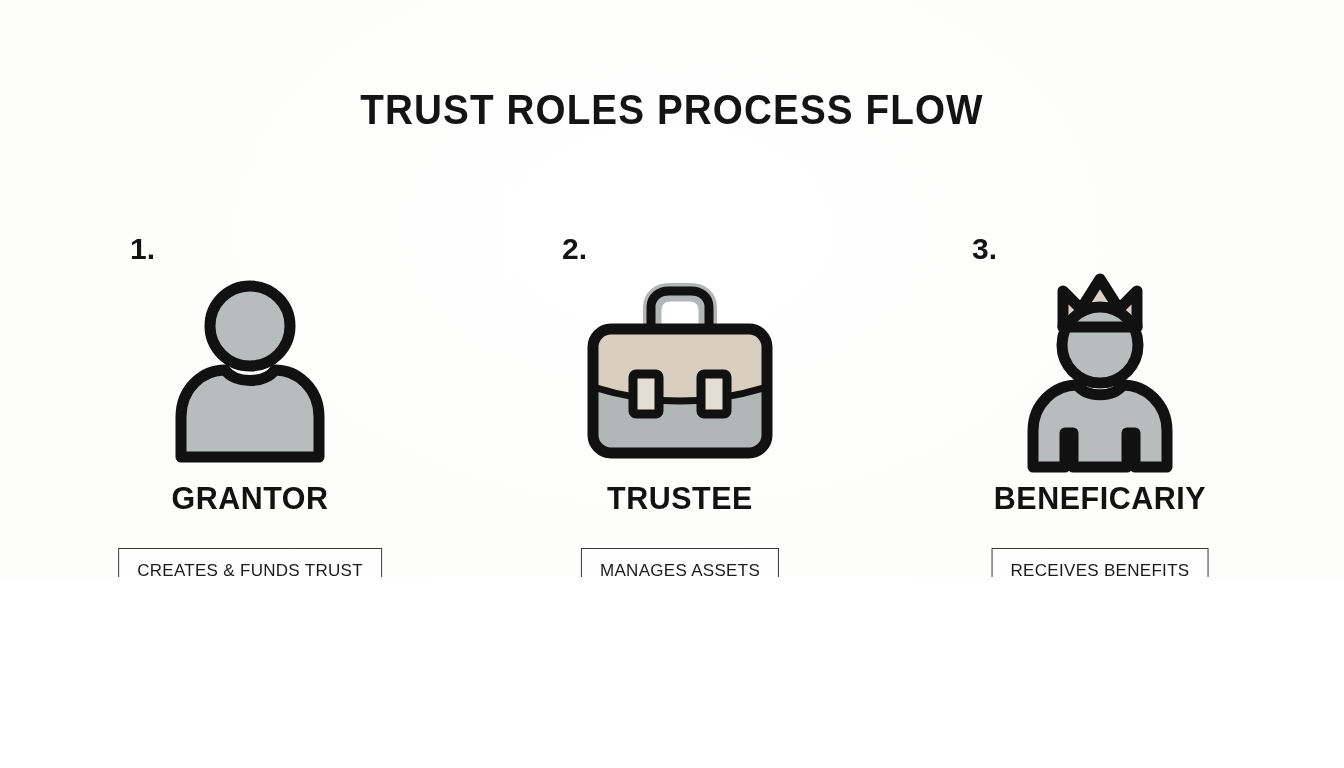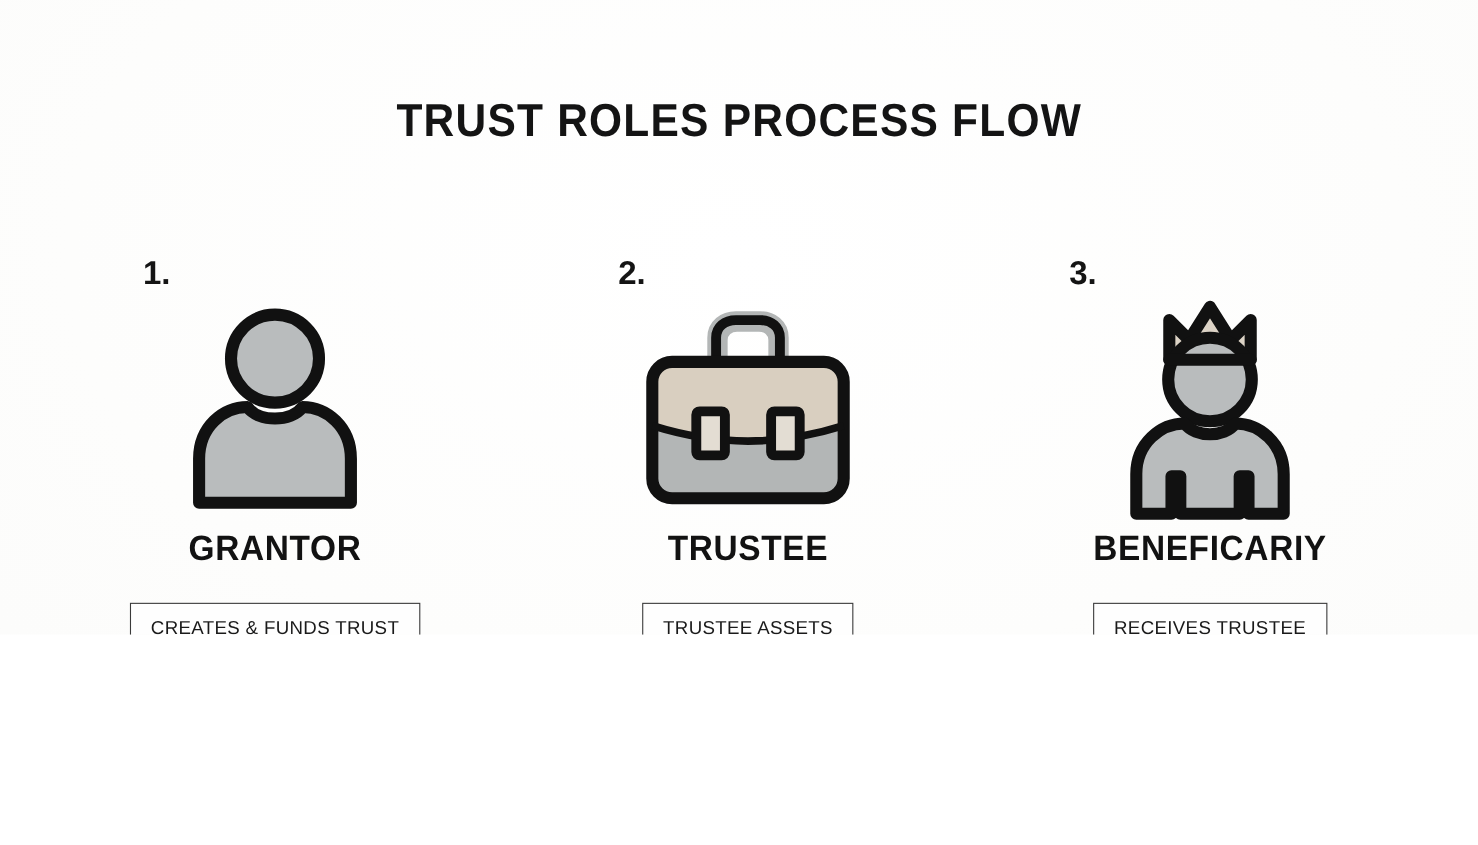--- a/index.html
+++ b/index.html
@@ -178,21 +178,21 @@
 
           <path d="M 18 110 C 50 120 80 124 105 124 C 130 124 160 120 192 110" fill="none" stroke="#111111" stroke-width="7"></path>
 
           <rect x="58" y="97" width="26" height="40" rx="3" ry="3" fill="#e3ddd3" stroke="#111111" stroke-width="9"></rect>
 
           <rect x="126" y="97" width="26" height="40" rx="3" ry="3" fill="#e3ddd3" stroke="#111111" stroke-width="9"></rect>
         </svg>
       </div>
 
       <div class="step-label">TRUSTEE</div>
-      <div class="desc-box">TRUSTEE ASSETS</div>
+      <div class="desc-box">MANAGES ASSETS</div>
     </div>
 
     <svg class="arrow arrow-2" viewBox="0 0 130 40">
       <rect x="0" y="15" width="94" height="10" fill="#000000"></rect>
       <polygon points="86,2 130,20 86,38" fill="#000000"></polygon>
     </svg>
 
     <div class="step step-3">
       <div class="step-num">3.</div>
 
@@ -216,17 +216,17 @@
                    L 122 166
                    L 122 200
                    L 68 200
                    L 68 166
                    L 60 166
                    L 60 200 Z" fill="#b9bcbd" stroke="#111111" stroke-width="11" stroke-linejoin="round"></path>
         </svg>
       </div>
 
       <div class="step-label">BENEFICARIY</div>
-      <div class="desc-box">RECEIVES TRUSTEE</div>
+      <div class="desc-box">RECEIVES BENEFITS</div>
     </div>
 
   </div>
 </div>
 
 </body></html>

